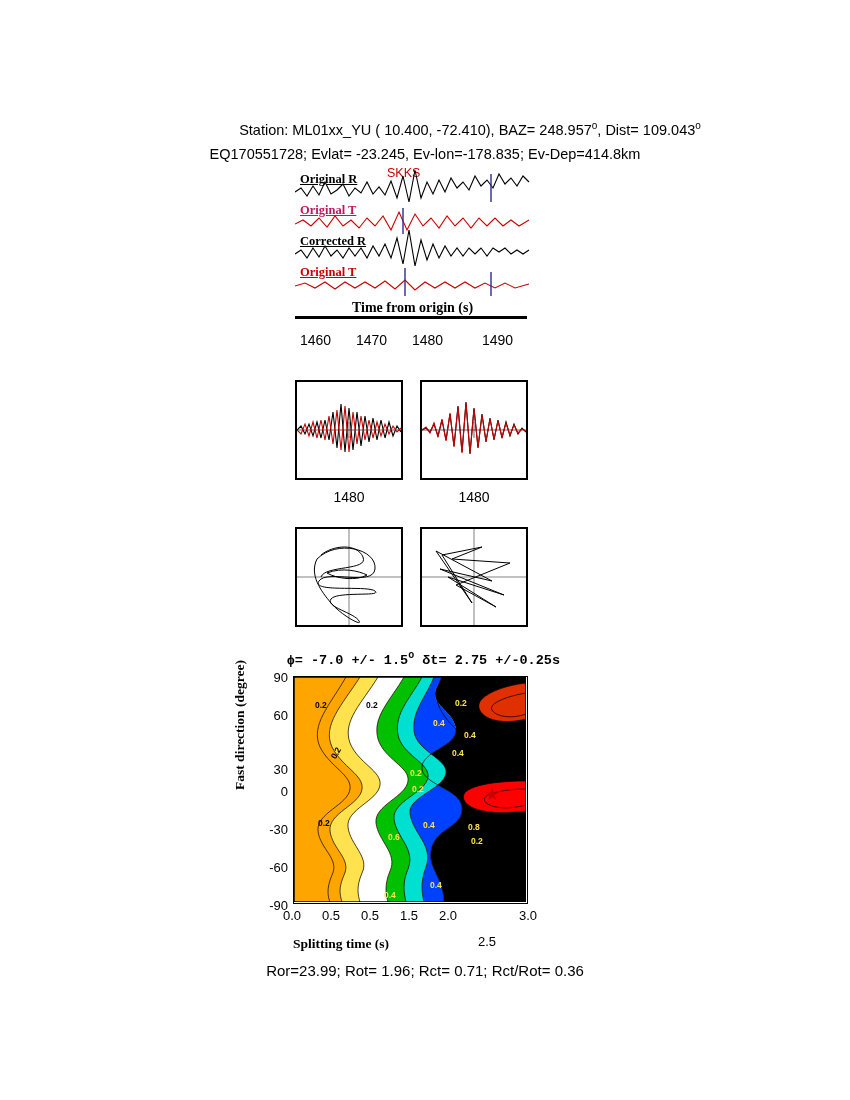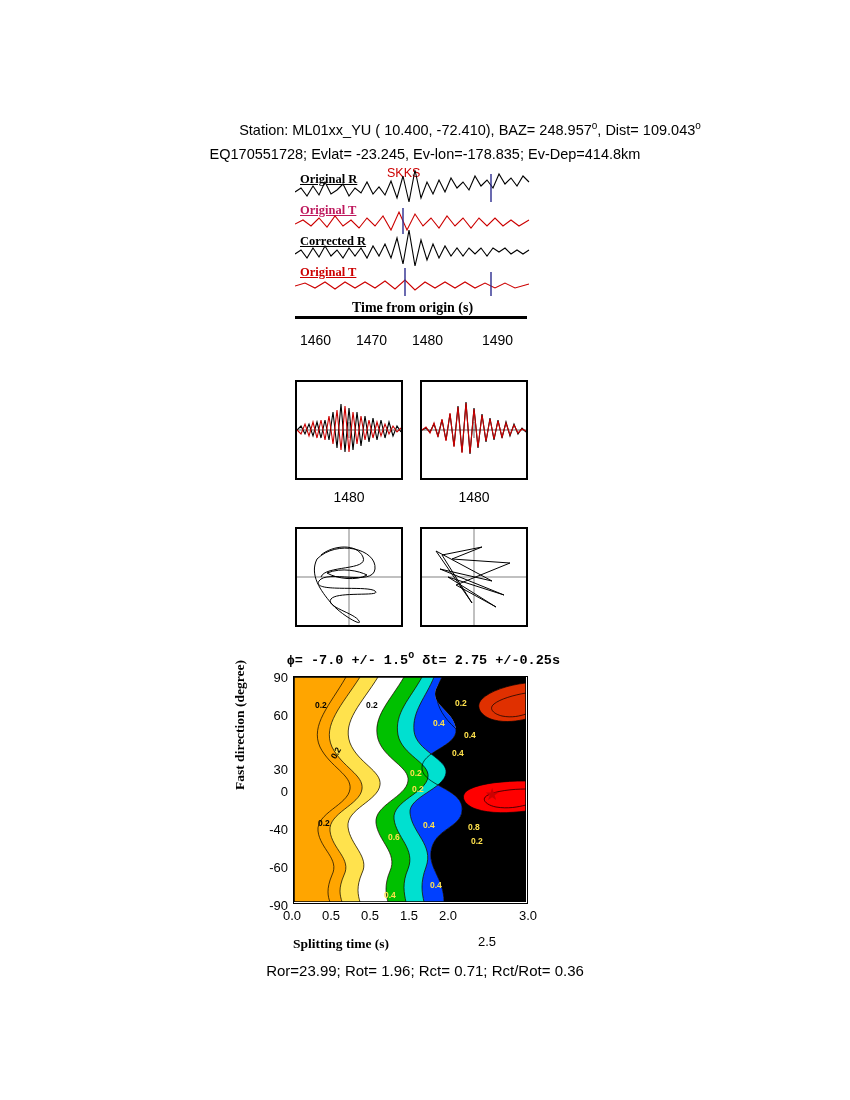--- a/index.html
+++ b/index.html
@@ -149,21 +149,21 @@
     <span>ϕ=  -7.0 +/-  1.5</span><span class="sup">o</span><span> δt= 2.75 +/-0.25s</span>
   </div>
 
   <div class="ylab">Fast direction (degree)</div>
 
   <div class="yticks">
     <span style="top:0px;text-align:right;">90</span>
     <span style="top:38px;">60</span>
     <span style="top:76px;margin-top:16px;">30</span>
     <span style="top:114px;">0</span>
-    <span style="top:152px;">-40</span>
+    <span style="top:152px;">-30</span>
     <span style="top:190px;">-60</span>
     <span style="top:228px;">-90</span>
   </div>
 
   <div class="cplot">
     <svg width="232" height="225" viewBox="0 0 232 225">
       <defs>
         <clipPath id="cp">
             <rect x="0" y="0" width="232" height="225"></rect>
           </clipPath>

